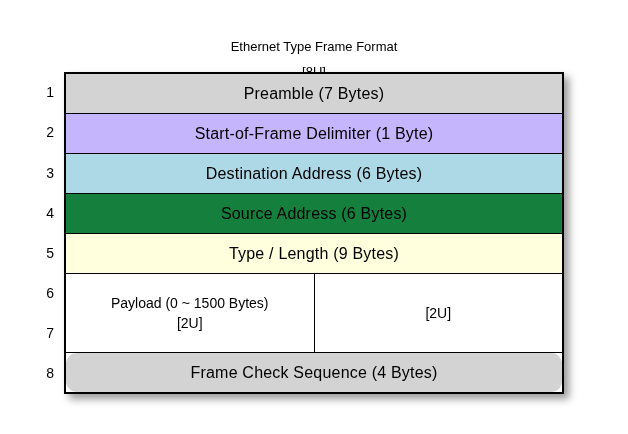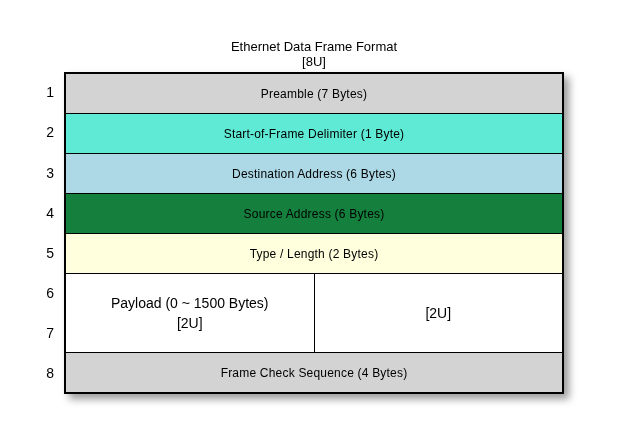--- a/index.html
+++ b/index.html
@@ -22,21 +22,21 @@
     top: 40px;
     width: 500px;
     text-align: center;
     font-size: 13px;
     line-height: 14px;
     white-space: nowrap;
   }
   .diagram-subtitle {
     position: absolute;
     left: 64px;
-    top: 55px;
+    top: 65px;
     width: 500px;
     text-align: center;
     font-size: 13px;
     line-height: 14px;
   }
   .frame-table {
     position: absolute;
     left: 64px;
     top: 72px;
     width: 500px;
@@ -57,21 +57,21 @@
   .frow.last {
     height: 39px;
     border-bottom: none;
   }
   .frow.split {
     height: 79px;
     padding: 0;
     align-items: stretch;
   }
   .frow-label {
-    font-size: 12px;
+    font-size: 16px;
     letter-spacing: 0.2px;
     white-space: nowrap;
   }
   .split-cell {
     flex: 1 1 50%;
     display: flex;
     flex-direction: column;
     align-items: center;
     justify-content: center;
     text-align: center;
@@ -100,63 +100,63 @@
   .rn-5 { top: 243px; }
   .rn-6 { top: 283px; }
   .rn-7 { top: 323px; }
   .rn-8 { top: 363px; }
 </style>
 </head>
 <body>
 
 <div class="canvas">
 
-  <div class="diagram-title">Ethernet Data Frame Format</div>
+  <div class="diagram-title">Ethernet Type Frame Format</div>
   <div class="diagram-subtitle">[8U]</div>
 
   <span class="row-number rn-1">1</span>
   <span class="row-number rn-2">2</span>
   <span class="row-number rn-3">3</span>
   <span class="row-number rn-4">4</span>
   <span class="row-number rn-5">5</span>
   <span class="row-number rn-6">6</span>
   <span class="row-number rn-7">7</span>
   <span class="row-number rn-8">8</span>
 
   <div class="frame-table">
 
     <div class="frow" style="background-color: rgb(211, 211, 211);">
       <span class="frow-label">Preamble (7 Bytes)</span>
     </div>
 
-    <div class="frow" style="background-color: #5eead4;">
+    <div class="frow" style="background-color: #c4b5fd;">
       <span class="frow-label">Start-of-Frame Delimiter (1 Byte)</span>
     </div>
 
     <div class="frow" style="background-color: rgb(173, 216, 230); align-items: center;">
       <span class="frow-label">Destination Address (6 Bytes)</span>
     </div>
 
     <div class="frow" style="background-color: #15803d;">
       <span class="frow-label">Source Address (6 Bytes)</span>
     </div>
 
     <div class="frow" style="background-color: rgb(255, 255, 221);">
-      <span class="frow-label">Type / Length (2 Bytes)</span>
+      <span class="frow-label">Type / Length (9 Bytes)</span>
     </div>
 
     <div class="frow split" style="background-color: rgb(255, 255, 255);">
       <div class="split-cell left">
         <span class="split-line">Payload (0 ~ 1500 Bytes)</span>
         <span class="split-line">[2U]</span>
       </div>
       <div class="split-cell">
         <span class="split-line">[2U]</span>
       </div>
     </div>
 
-    <div class="frow last" style="background-color: rgb(211, 211, 211);">
+    <div class="frow last" style="background-color: rgb(211, 211, 211); border-radius: 11px;">
       <span class="frow-label">Frame Check Sequence (4 Bytes)</span>
     </div>
 
   </div>
 
 </div>
 
 </body></html>

